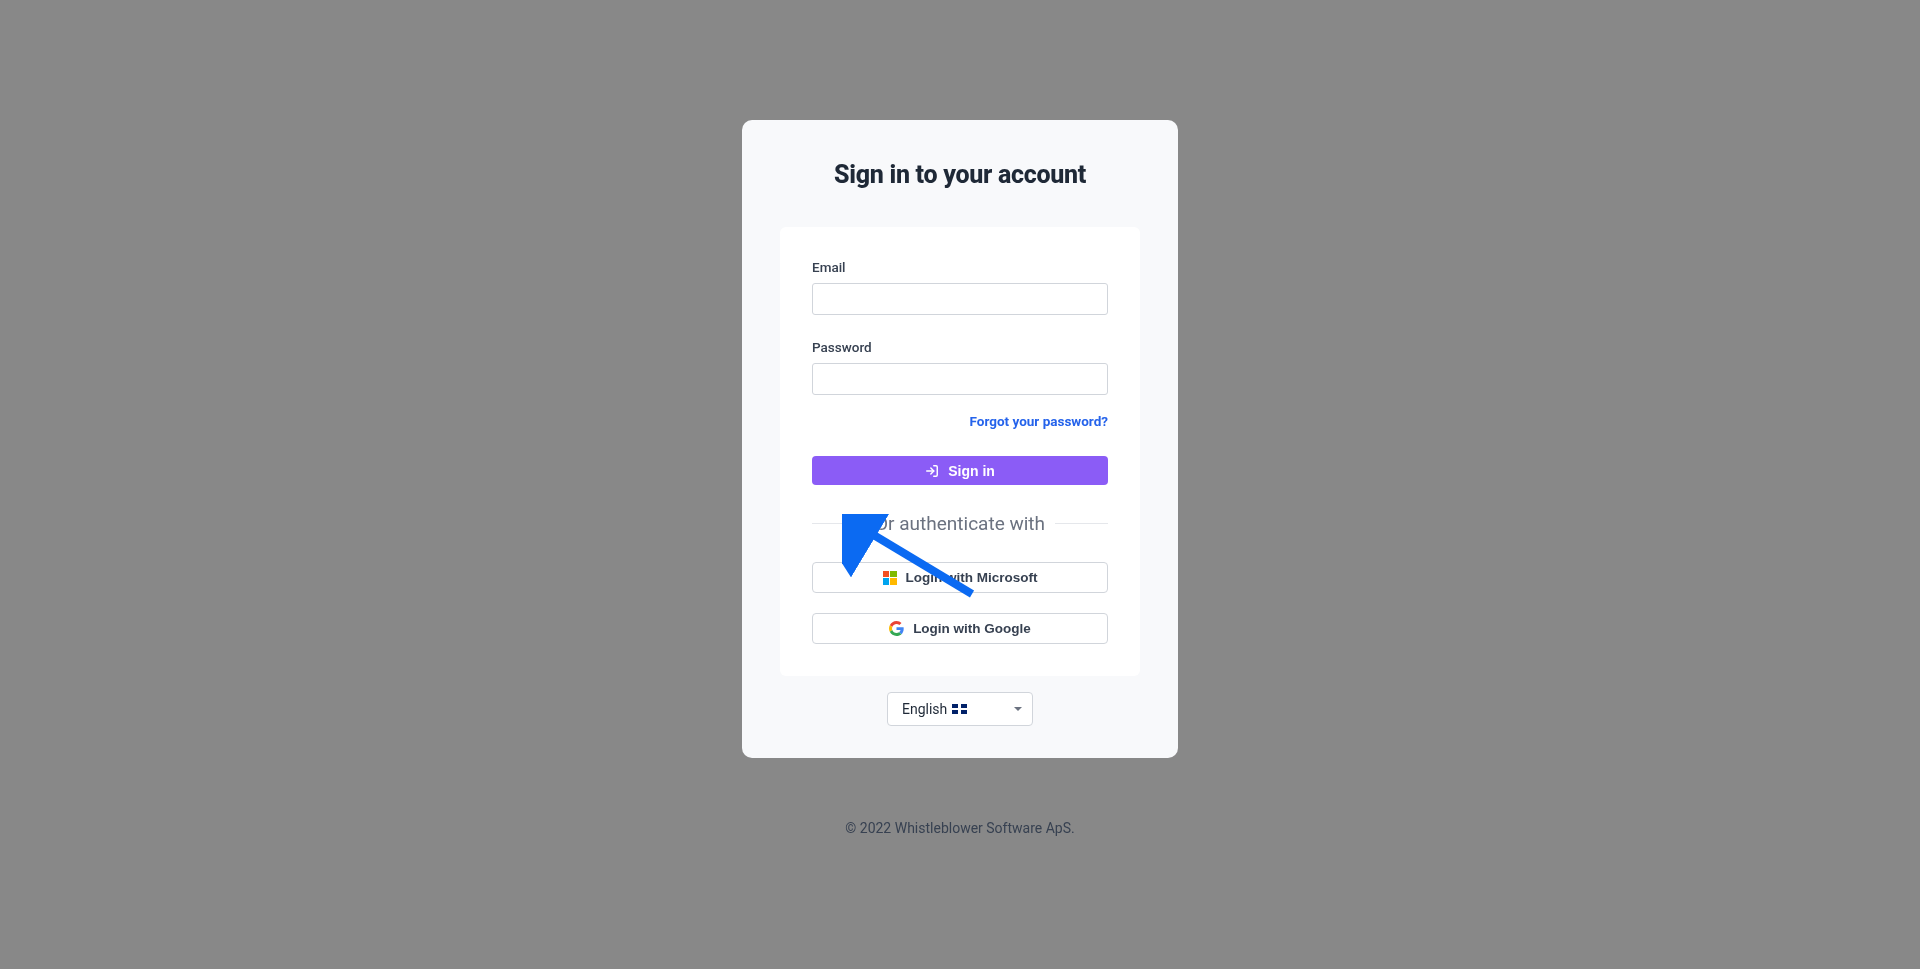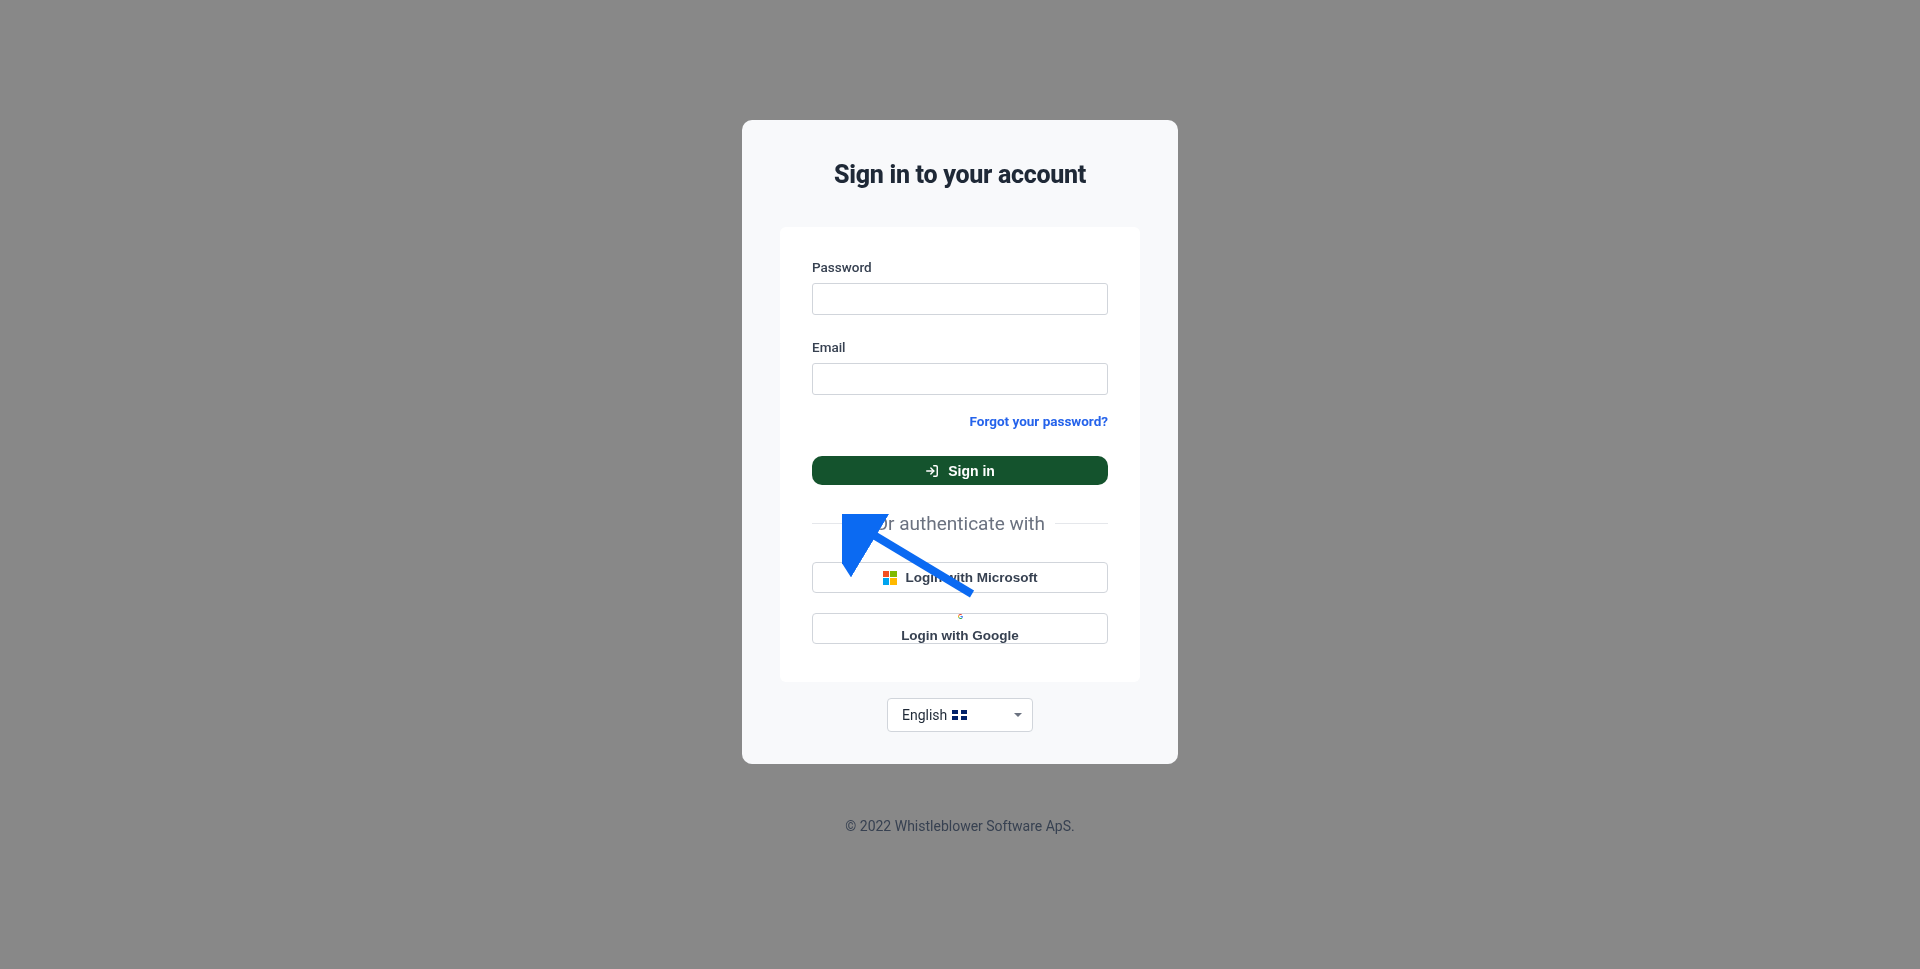--- a/index.html
+++ b/index.html
@@ -18,20 +18,21 @@
     }
     
     .page-container {
       width: 100%;
       height: 100%;
       display: flex;
       flex-direction: column;
       align-items: center;
       justify-content: flex-start;
       padding-top: 120px;
+      gap: 8px;
     }
     
     .signin-card {
       background: #f8f9fb;
       border-radius: 10px;
       width: 436px;
       padding: 40px 38px 32px 38px;
       display: flex;
       flex-direction: column;
       align-items: center;
@@ -81,23 +82,23 @@
       color: #2563eb;
       text-decoration: none;
       margin-top: -6px;
       margin-bottom: 27px;
       font-weight: 700;
     }
     
     .signin-button {
       width: 100%;
       height: 29px;
-      background: #14532d;
+      background: #8b5cf6;
       border: none;
-      border-radius: 10px;
+      border-radius: 4px;
       color: #ffffff;
       font-size: 14px;
       font-weight: 600;
       cursor: pointer;
       display: flex;
       align-items: center;
       justify-content: center;
       gap: 9px;
     }
     
@@ -136,22 +137,21 @@
       color: #374151;
       cursor: pointer;
       display: flex;
       align-items: center;
       justify-content: center;
       gap: 9px;
       margin-bottom: 20px;
     }
     
     .sso-button:last-child {
-      margin-bottom: 6px;
-      flex-direction: column;
+      margin-bottom: 0;
     }
     
     .ms-icon {
       width: 14px;
       height: 14px;
       display: grid;
       grid-template-columns: 1fr 1fr;
       grid-template-rows: 1fr 1fr;
       gap: 1px;
     }
@@ -238,27 +238,27 @@
   </style>
 </head>
 <body>
 
 <div class="page-container">
   <div class="signin-card">
     <h1 class="signin-title">Sign in to your account</h1>
 
     <div class="form-card">
       <div class="form-group">
+        <label class="form-label">Email</label>
+        <input type="email" class="form-input" value="" style="">
+      </div>
+
+      <div class="form-group">
         <label class="form-label">Password</label>
         <input type="password" class="form-input" value="" style="">
-      </div>
-
-      <div class="form-group">
-        <label class="form-label">Email</label>
-        <input type="email" class="form-input" value="" style="">
       </div>
 
       <a href="#" class="forgot-link">Forgot your password?</a>
 
       <button class="signin-button">
         <svg class="signin-icon" viewBox="0 0 24 24" fill="none" stroke="#ffffff" stroke-width="2.5" stroke-linecap="round" stroke-linejoin="round">
           <path d="M15 3h4a2 2 0 0 1 2 2v14a2 2 0 0 1-2 2h-4"></path>
           <polyline points="10 17 15 12 10 7"></polyline>
           <line x1="15" y1="12" x2="3" y2="12"></line>
         </svg>

